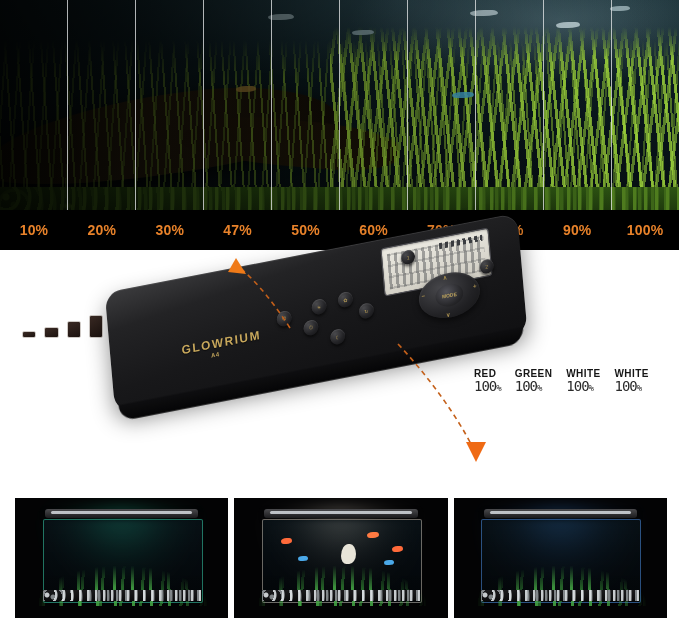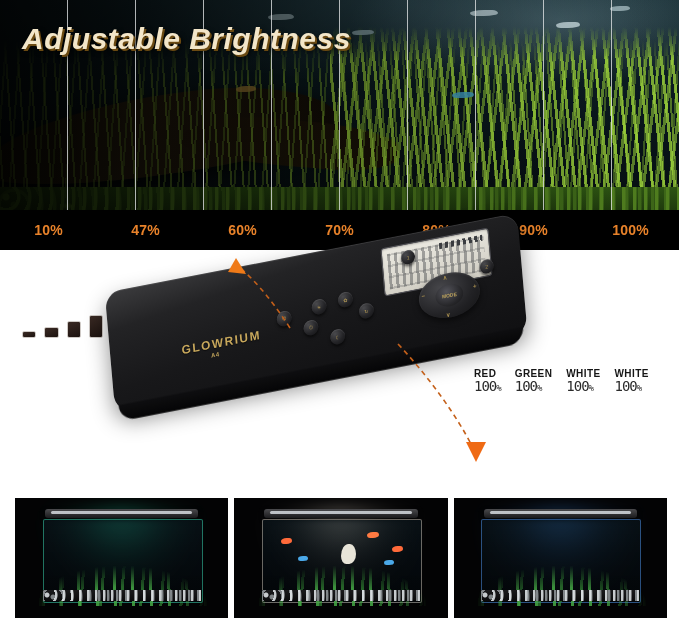--- a/index.html
+++ b/index.html
@@ -275,29 +275,31 @@
     <div class="divider" style="left:339px"></div>
     <div class="divider" style="left:407px"></div>
     <div class="divider" style="left:475px"></div>
     <div class="divider" style="left:543px"></div>
     <div class="divider" style="left:611px"></div>
   </div>
 
   <div class="label-band"></div>
   <div class="pct-row">
     <div class="pct-cell">10%</div>
+    <div class="pct-cell">20%</div>
+    <div class="pct-cell">30%</div>
     <div class="pct-cell">47%</div>
+    <div class="pct-cell">50%</div>
     <div class="pct-cell">60%</div>
     <div class="pct-cell">70%</div>
     <div class="pct-cell">80%</div>
     <div class="pct-cell">90%</div>
     <div class="pct-cell">100%</div>
   </div>
 
-  <div class="headline">Adjustable Brightness</div>
 </div>
 
 <div class="mid">
 
   <div class="bar-graph">
     <div class="bar" style="height:5px"></div>
     <div class="bar" style="height:9px"></div>
     <div class="bar" style="height:15px"></div>
     <div class="bar" style="height:21px"></div>
     <div class="bar" style="height:27px"></div>

